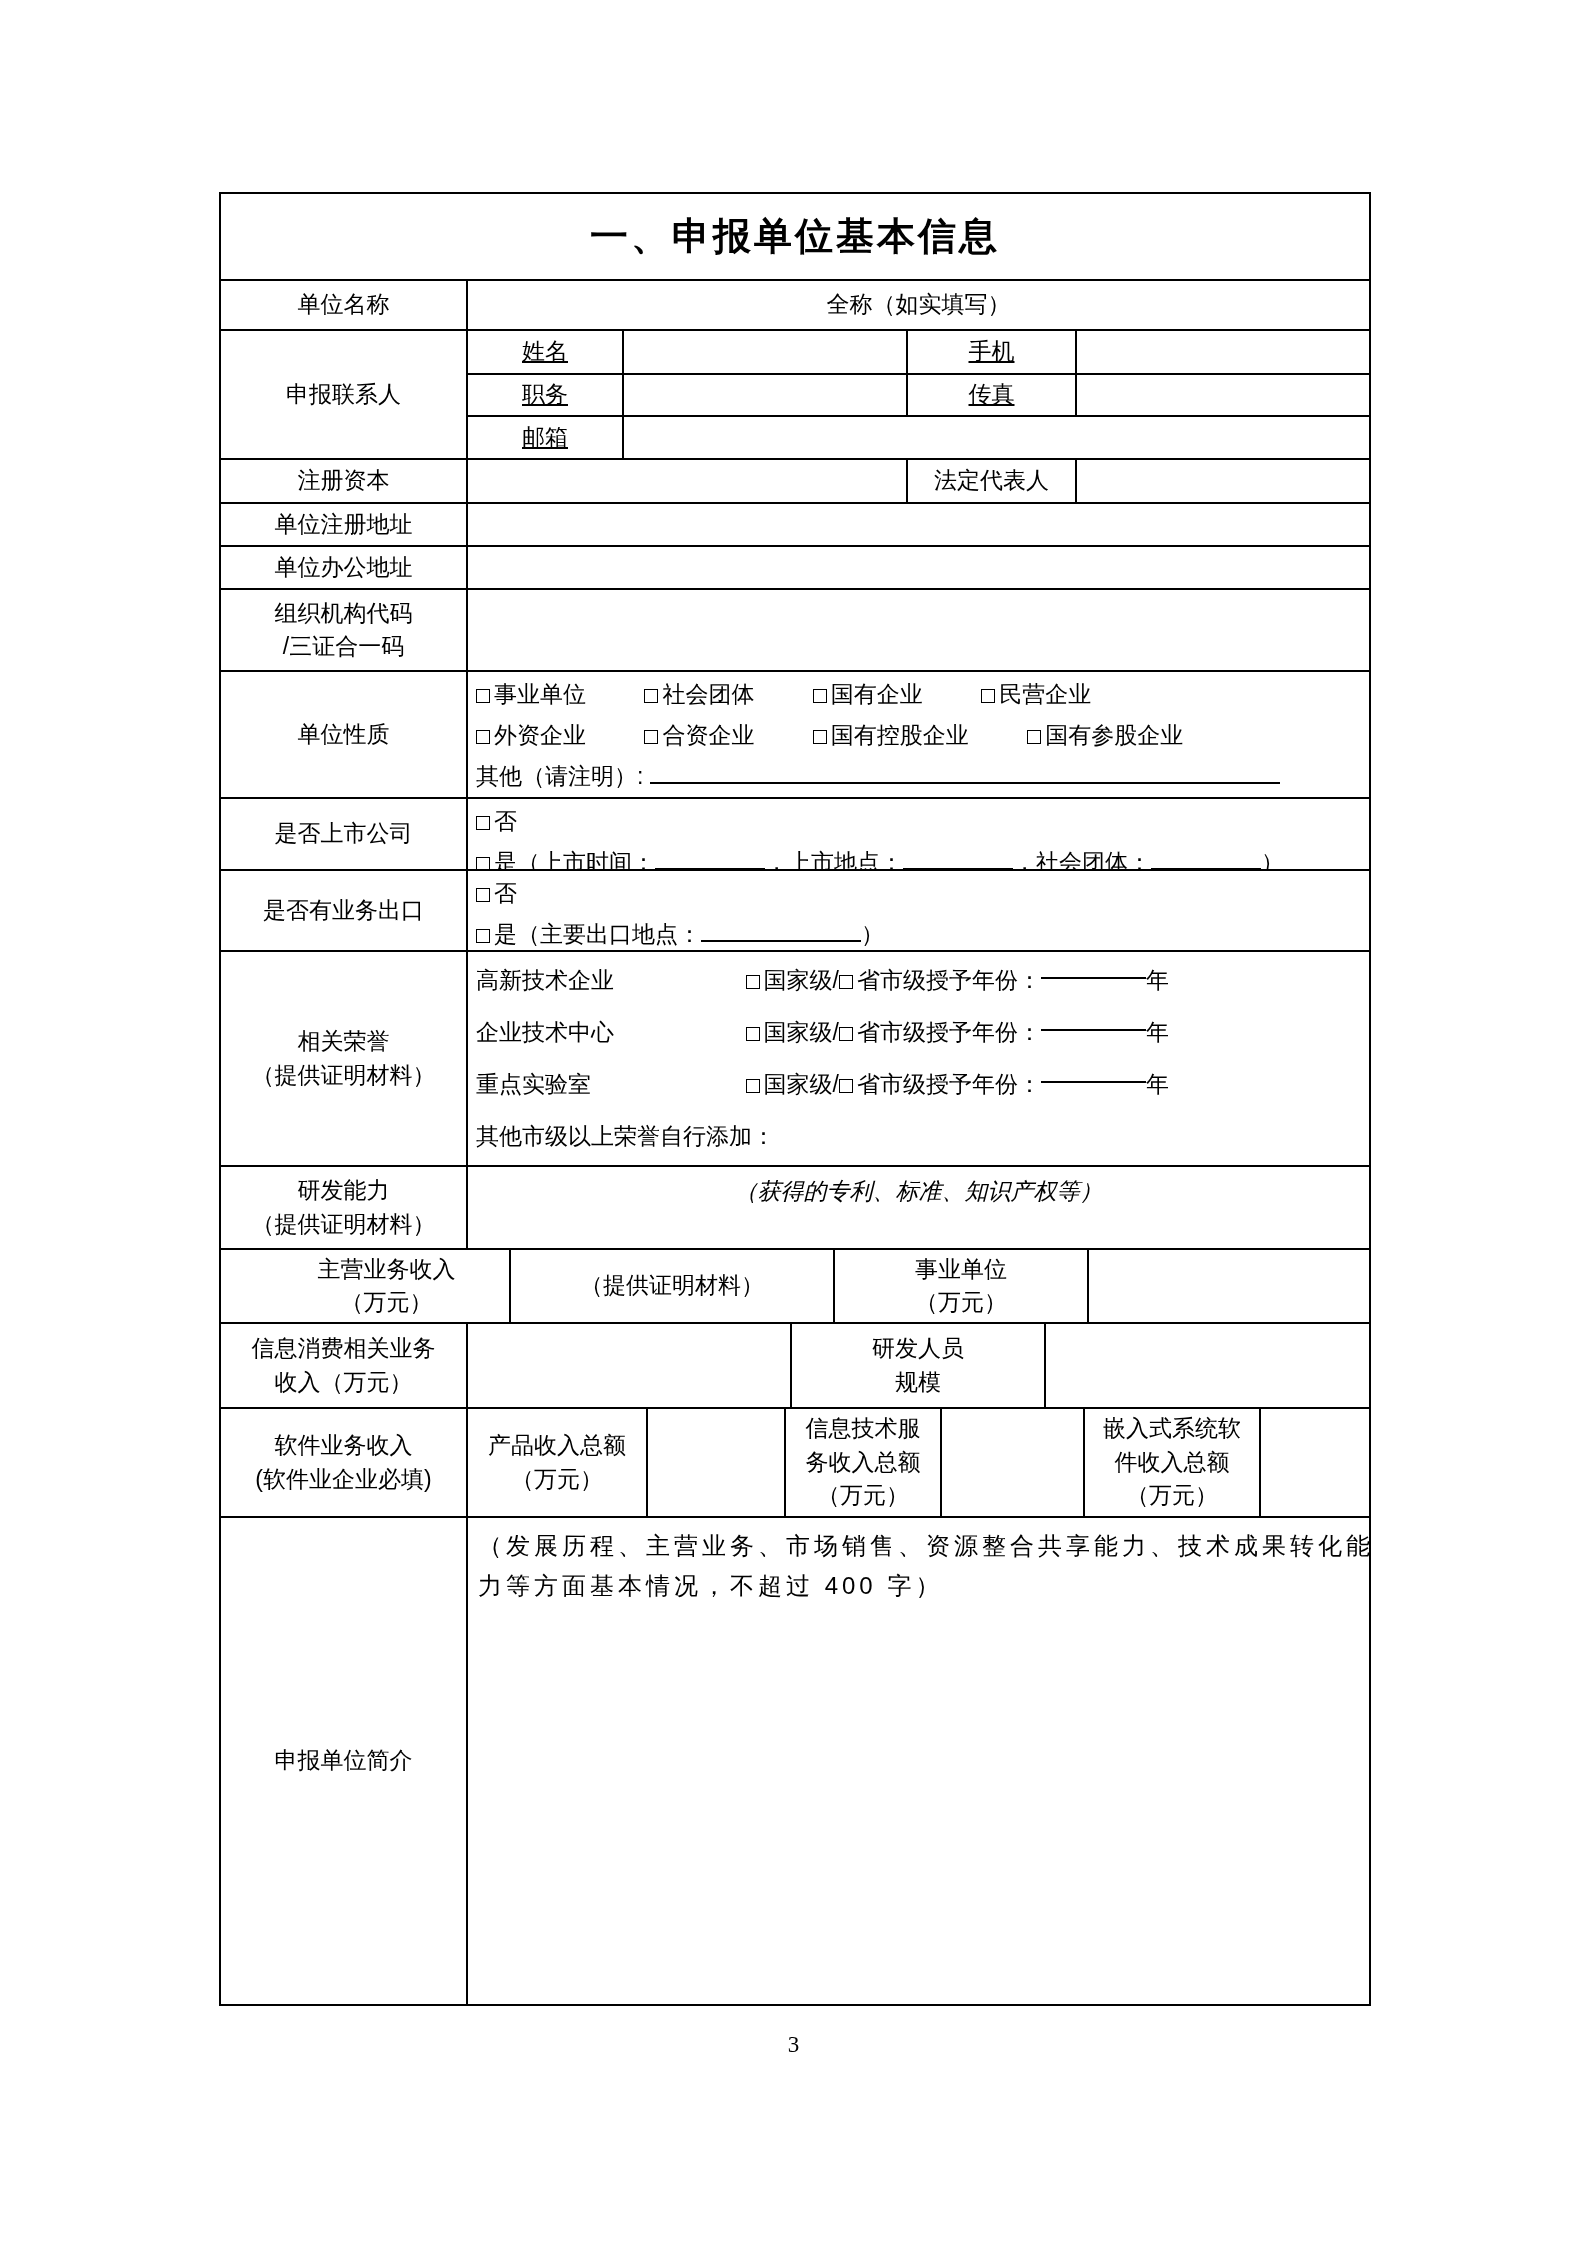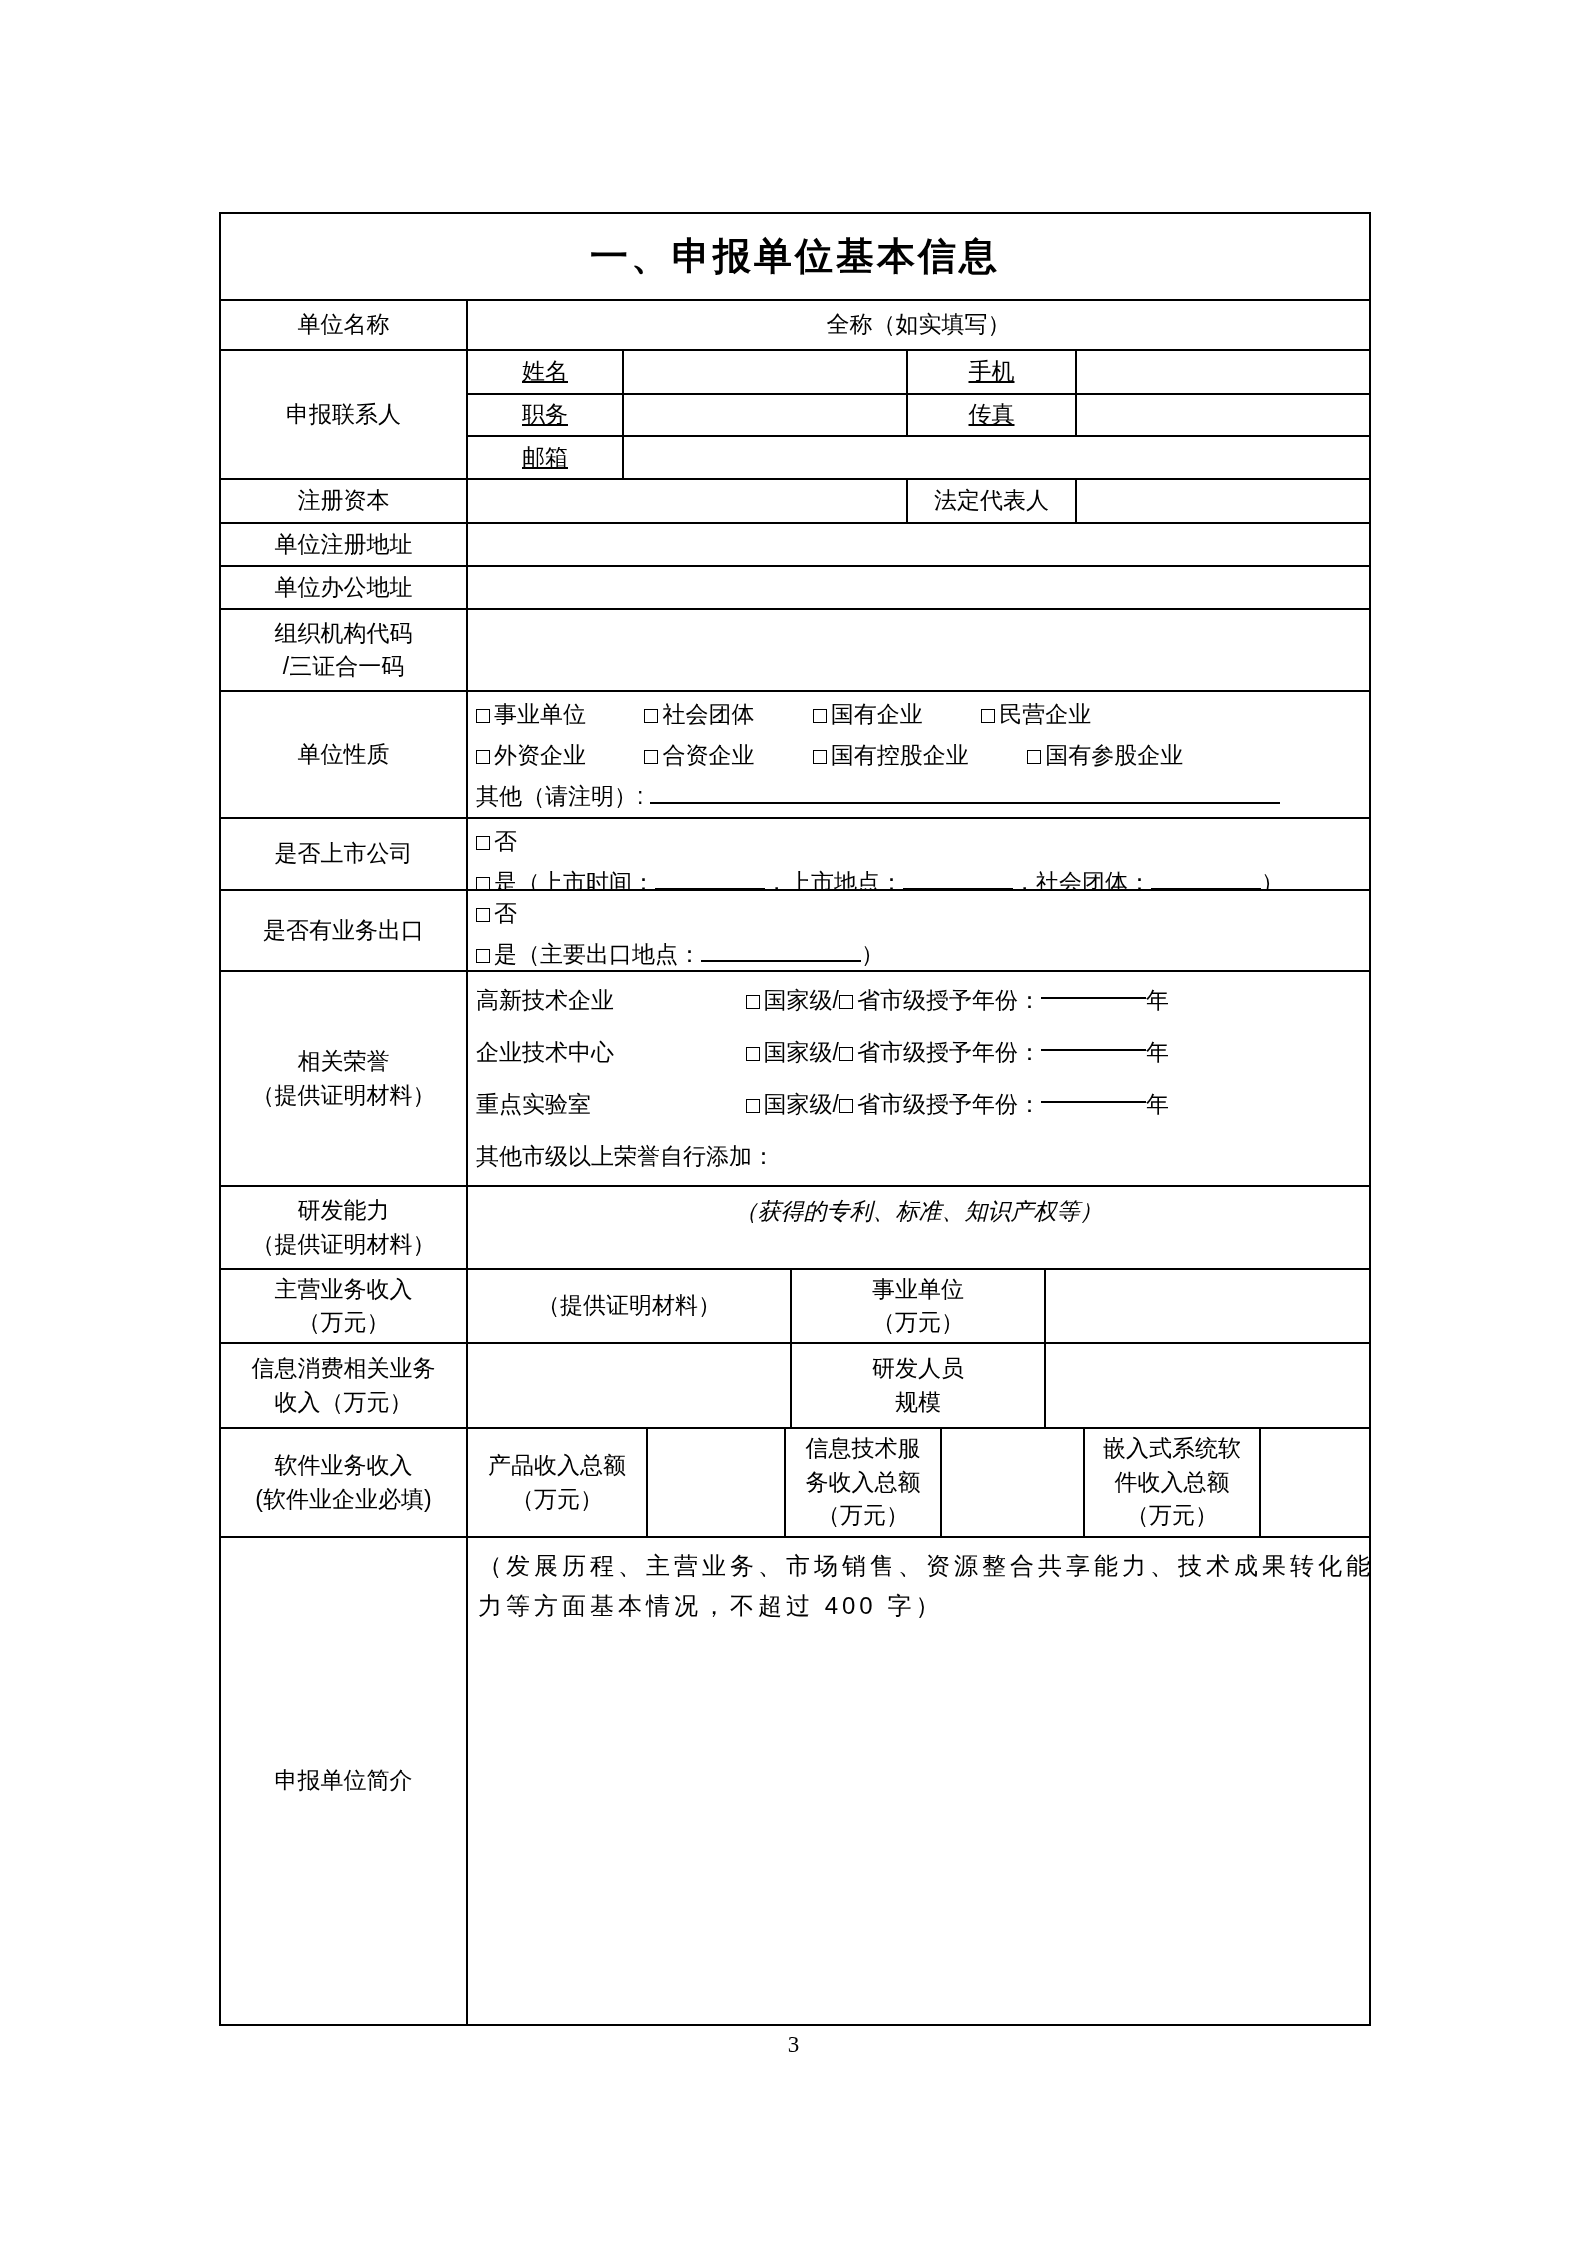--- a/index.html
+++ b/index.html
@@ -1,19 +1,19 @@
 <!DOCTYPE html>
 <html><head>
 <meta charset="utf-8">
 <style>
   html,body{margin:0;padding:0;background:#ffffff;}
   .canvas{position:relative;width:1587px;height:2245px;background:#ffffff;
     font-family:"Liberation Sans","DejaVu Sans",sans-serif;color:#000;}
   .tbl{position:absolute;left:219px;top:192px;width:1152px;background:#fff;
-    border:2px solid #000;box-sizing:border-box;display:flex;flex-direction:column;margin-top:20px;}
+    border:2px solid #000;box-sizing:border-box;display:flex;flex-direction:column;}
   .row{display:flex;border-top:2px solid #000;box-sizing:border-box;flex:0 0 auto;}
   .row.first{border-top:none;}
   .cell{border-left:2px solid #000;box-sizing:border-box;display:flex;flex-direction:column;
     justify-content:center;overflow:hidden;font-size:23px;line-height:1.45;}
   .cell.nb{border-left:none;}
   .center{align-items:center;text-align:center;}
   .grow{flex:1 1 auto;}
   .w245{flex:0 0 245px;width:245px;}
   .w156{flex:0 0 156px;width:156px;}
   .w284{flex:0 0 284px;width:284px;}
@@ -38,21 +38,21 @@
     margin-right:4px;vertical-align:-1px;background:#fff;}
   .u{display:inline-block;border-bottom:2px solid #000;height:1em;vertical-align:baseline;}
   .u105{width:105px;} .u110{width:110px;} .u160{width:160px;} .u630{width:630px;}
   .topcenter{justify-content:flex-start;padding-top:8px;font-style:italic;}
   .intro-note{padding:8px 0 0 10px;font-size:24px;line-height:40px;}
   .intro-note .nline{display:block;white-space:nowrap;letter-spacing:4px;}
   .pagenum{position:absolute;left:0;right:0;top:2032px;text-align:center;
     font-family:"Liberation Serif","DejaVu Serif",serif;font-size:23px;}
   .h85{height:85px;} .h50{height:50px;} .h43{height:43px;} .h42{height:42px;}
   .h44{height:44px;} .h82{height:82px;} .h127{height:127px;} .h84{height:72px;}
-  .h81{height:81px;} .h215{height:215px;} .h83{height:83px;} .h74{height:74px;}
+  .h81{height:81px;} .h215{height:215px;} .h83{height:83px;} .h74{height:74px;padding-left:43px;}
   .h85b{height:85px;} .h109{height:109px;} .h488{height:488px;}
   .opt{margin-right:52px;}
   .opt:last-child{margin-right:0;text-align:center;}
 </style>
 </head>
 <body>
 
 <div class="canvas">
   <div class="tbl">
 

